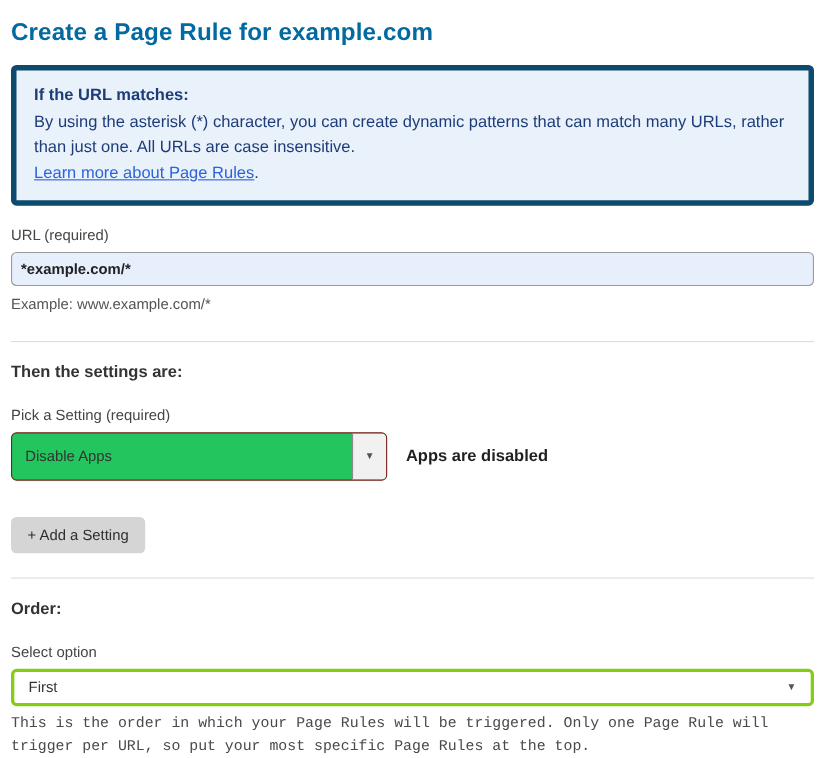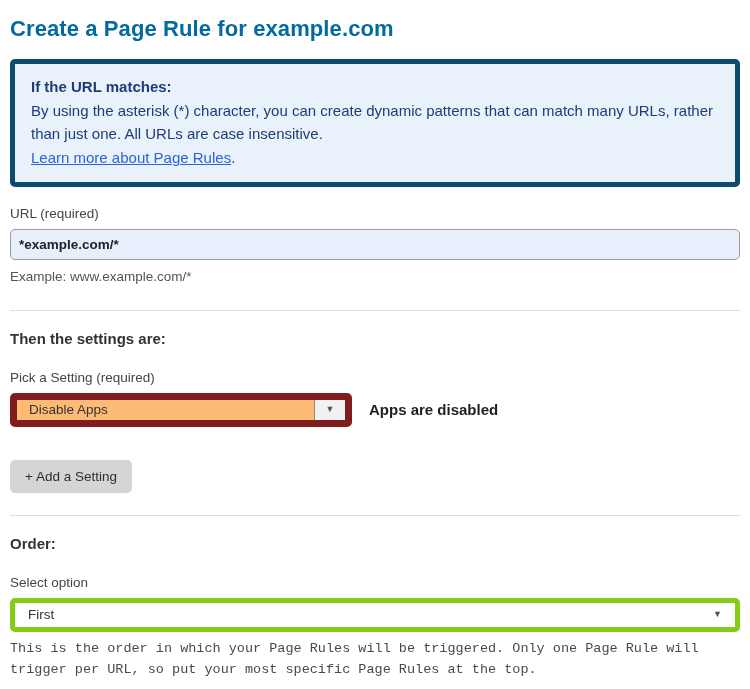--- a/index.html
+++ b/index.html
@@ -81,24 +81,24 @@
 
   .sub-label { margin-top: 23px; }
 
   .setting-row {
     margin-top: 8px;
     display: flex;
     align-items: center;
   }
   .setting-dropdown {
     width: 342px;
-    height: 34px;
-    border: 7px solid #7f1d1d;
-    border-radius: 5px;
-    background: #fdba74;
+    height: 44px;
+    border: 1px solid #7f1d1d;
+    border-radius: 5px;
+    background: #22c55e;
     display: flex;
     align-items: stretch;
     cursor: pointer;
     overflow: hidden;
   }
   .setting-dropdown .dd-value {
     flex: 1;
     display: flex;
     align-items: center;
     padding-left: 12px;
@@ -135,21 +135,21 @@
     font-size: 13.5px;
     color: #2e2e2e;
     cursor: pointer;
   }
   .add-setting-btn { margin-top: 33px; }
 
   .order-select {
     margin-top: 8px;
     width: 730px;
     height: 34px;
-    border: 5px solid #84cc16;
+    border: 3px solid #84cc16;
     border-radius: 5px;
     background: #ffffff;
     display: flex;
     align-items: center;
     padding: 0 13px;
     font-size: 13.5px;
     color: #333;
     cursor: pointer;
   }
   .order-select .sel-value { flex: 1; }

